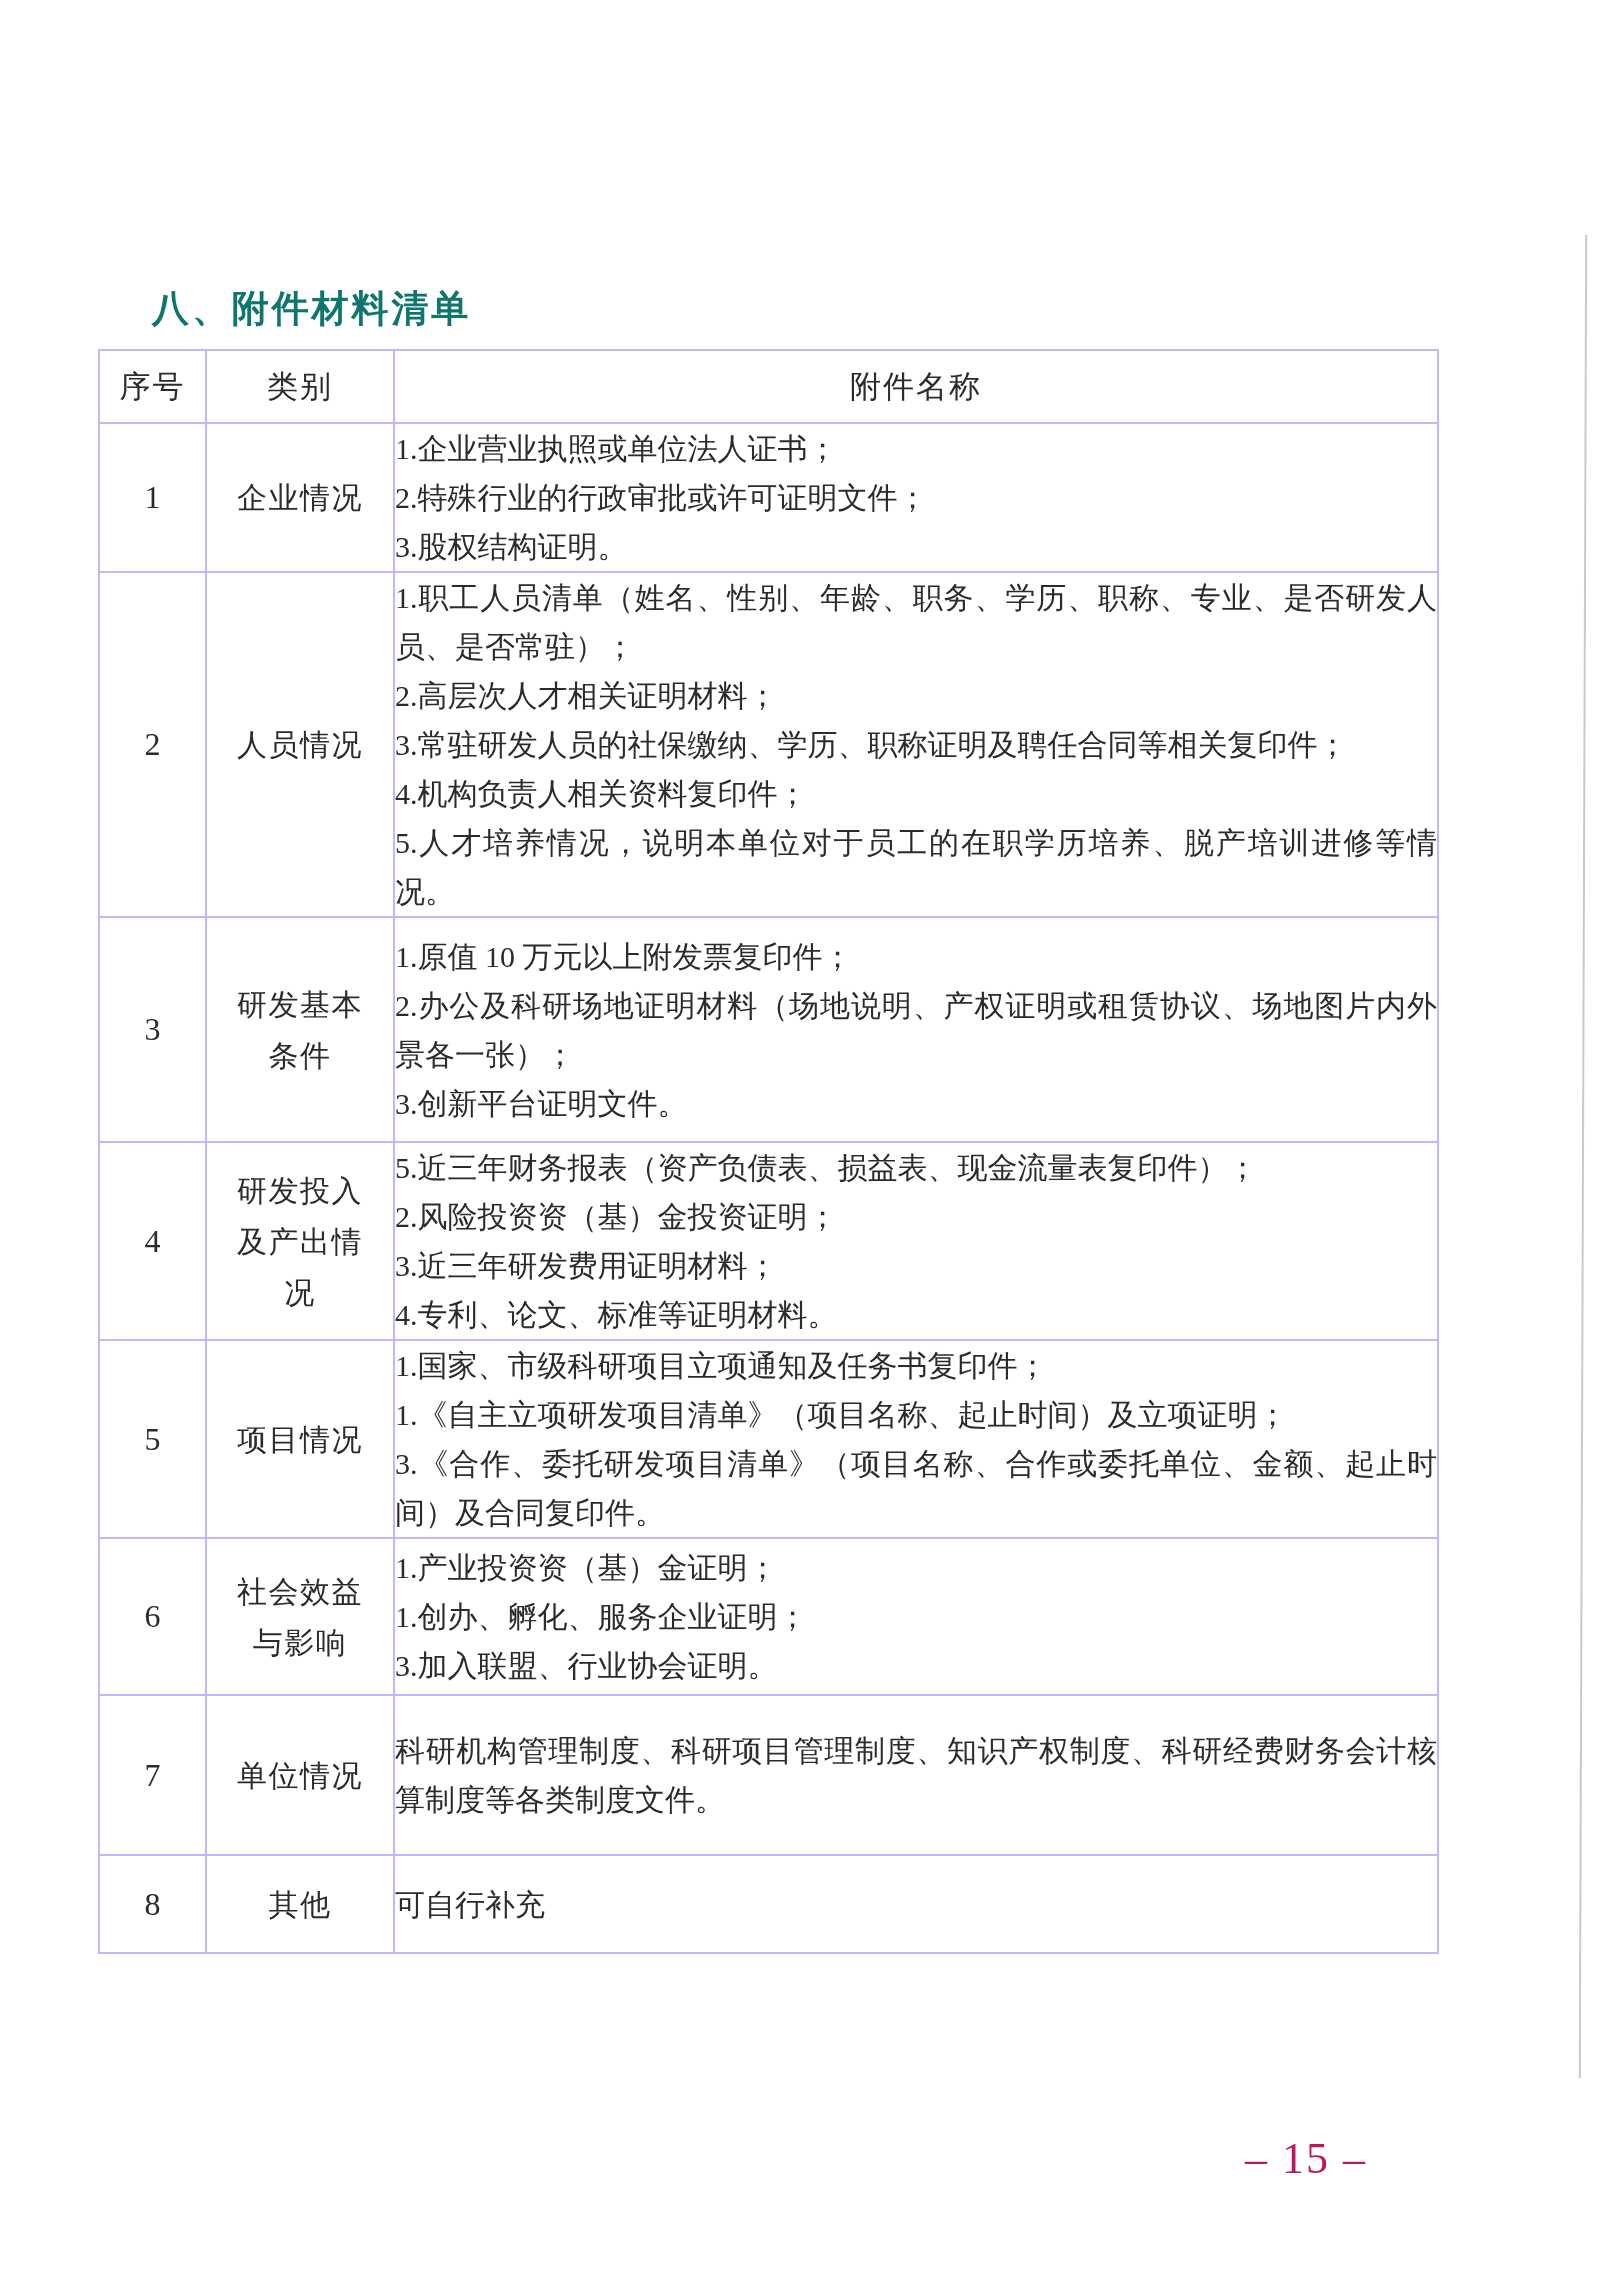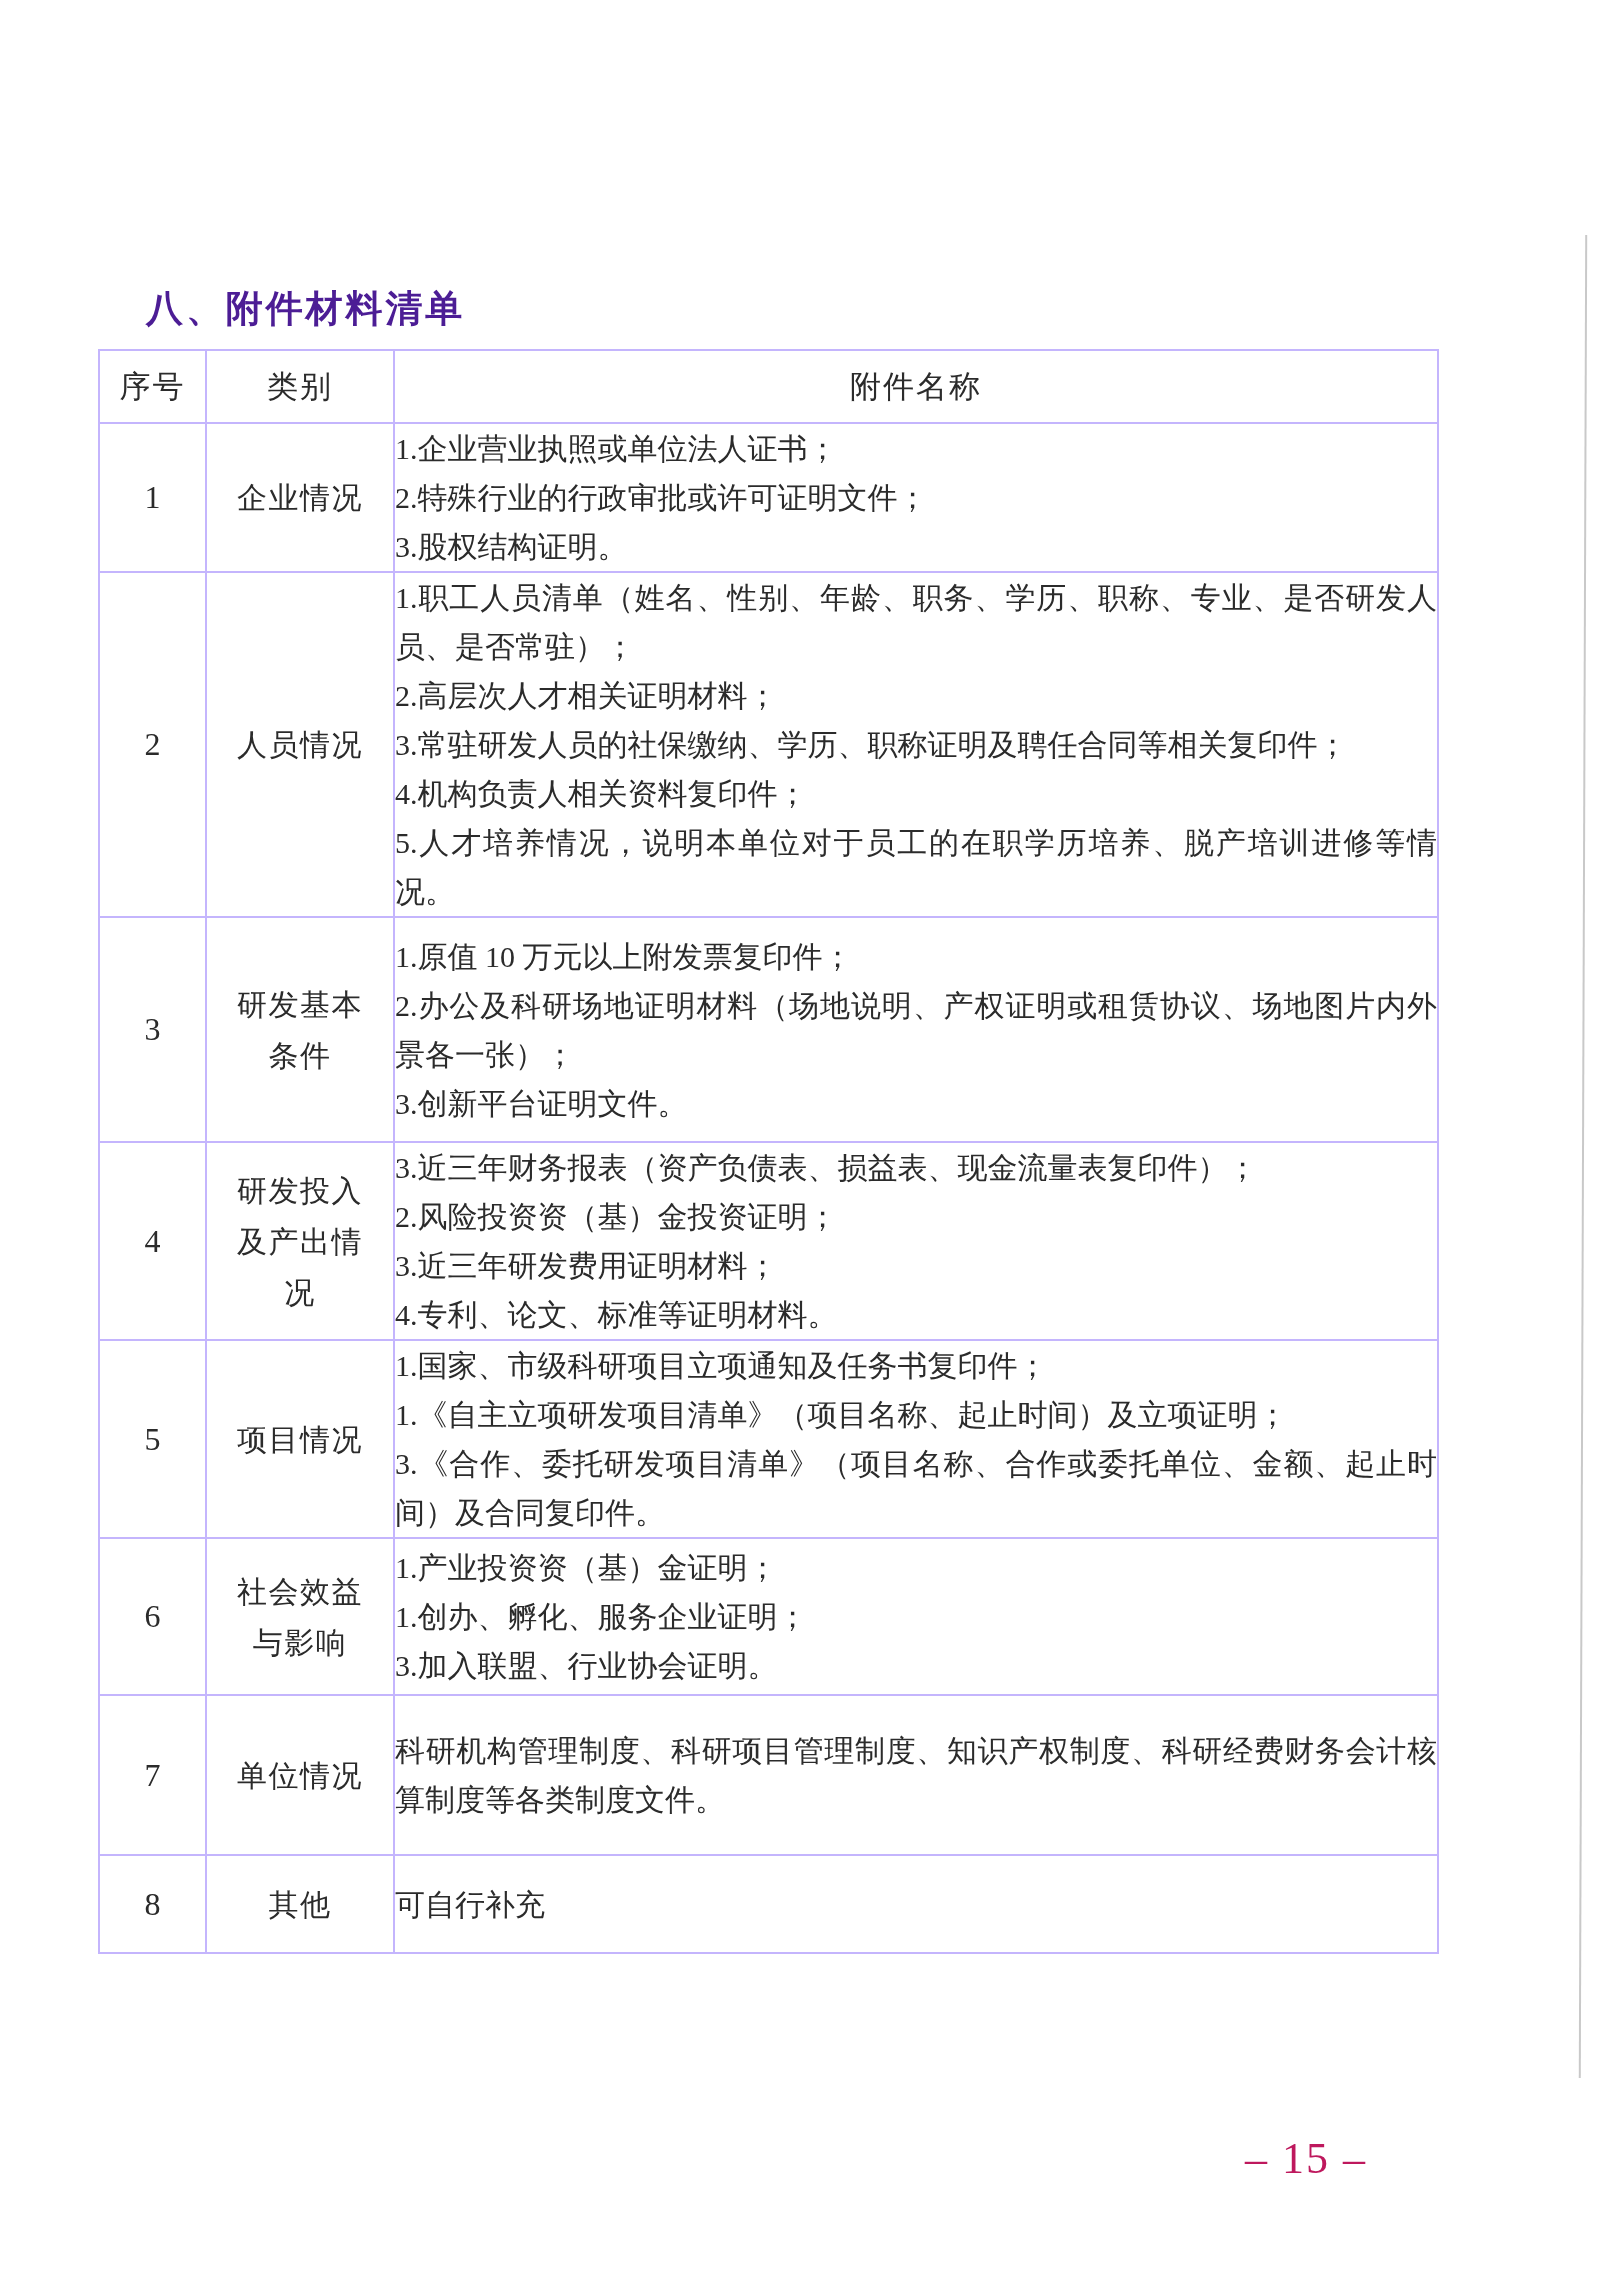--- a/index.html
+++ b/index.html
@@ -10,27 +10,27 @@
   body {
     position: relative;
     width: 1620px;
     height: 2292px;
     font-family: "Liberation Serif", "DejaVu Serif", serif;
     color: #2b2b2b;
     overflow: hidden;
   }
   .page-title {
     position: absolute;
-    left: 146px;
+    left: 152px;
     top: 284px;
     font-family: "Liberation Sans", "DejaVu Sans", sans-serif;
     font-size: 37px;
     font-weight: bold;
     letter-spacing: 2.9px;
-    color: #4c1d95;
+    color: #0f766e;
     white-space: nowrap;
   }
   table.attachments {
     position: absolute;
     left: 98px;
     top: 349px;
     width: 1339px;
     border-collapse: collapse;
     table-layout: fixed;
     border: 2.9px solid #333333;
@@ -154,21 +154,21 @@
         <p class="item">1.原值 10 万元以上附发票复印件；</p>
         <p class="item">2.办公及科研场地证明材料（场地说明、产权证明或租赁协议、场地图片内外景各一张）；</p>
         <p class="item">3.创新平台证明文件。</p>
       </td>
     </tr>
 
     <tr class="r4">
       <td class="no-cell">4</td>
       <td class="cat-cell"><span class="cat-text">研发投入及产出情况</span></td>
       <td class="items-cell">
-        <p class="item">3.近三年财务报表（资产负债表、损益表、现金流量表复印件）；</p>
+        <p class="item">5.近三年财务报表（资产负债表、损益表、现金流量表复印件）；</p>
         <p class="item">2.风险投资资（基）金投资证明；</p>
         <p class="item">3.近三年研发费用证明材料；</p>
         <p class="item">4.专利、论文、标准等证明材料。</p>
       </td>
     </tr>
 
     <tr class="r5">
       <td class="no-cell">5</td>
       <td class="cat-cell"><span class="cat-text">项目情况</span></td>
       <td class="items-cell">

